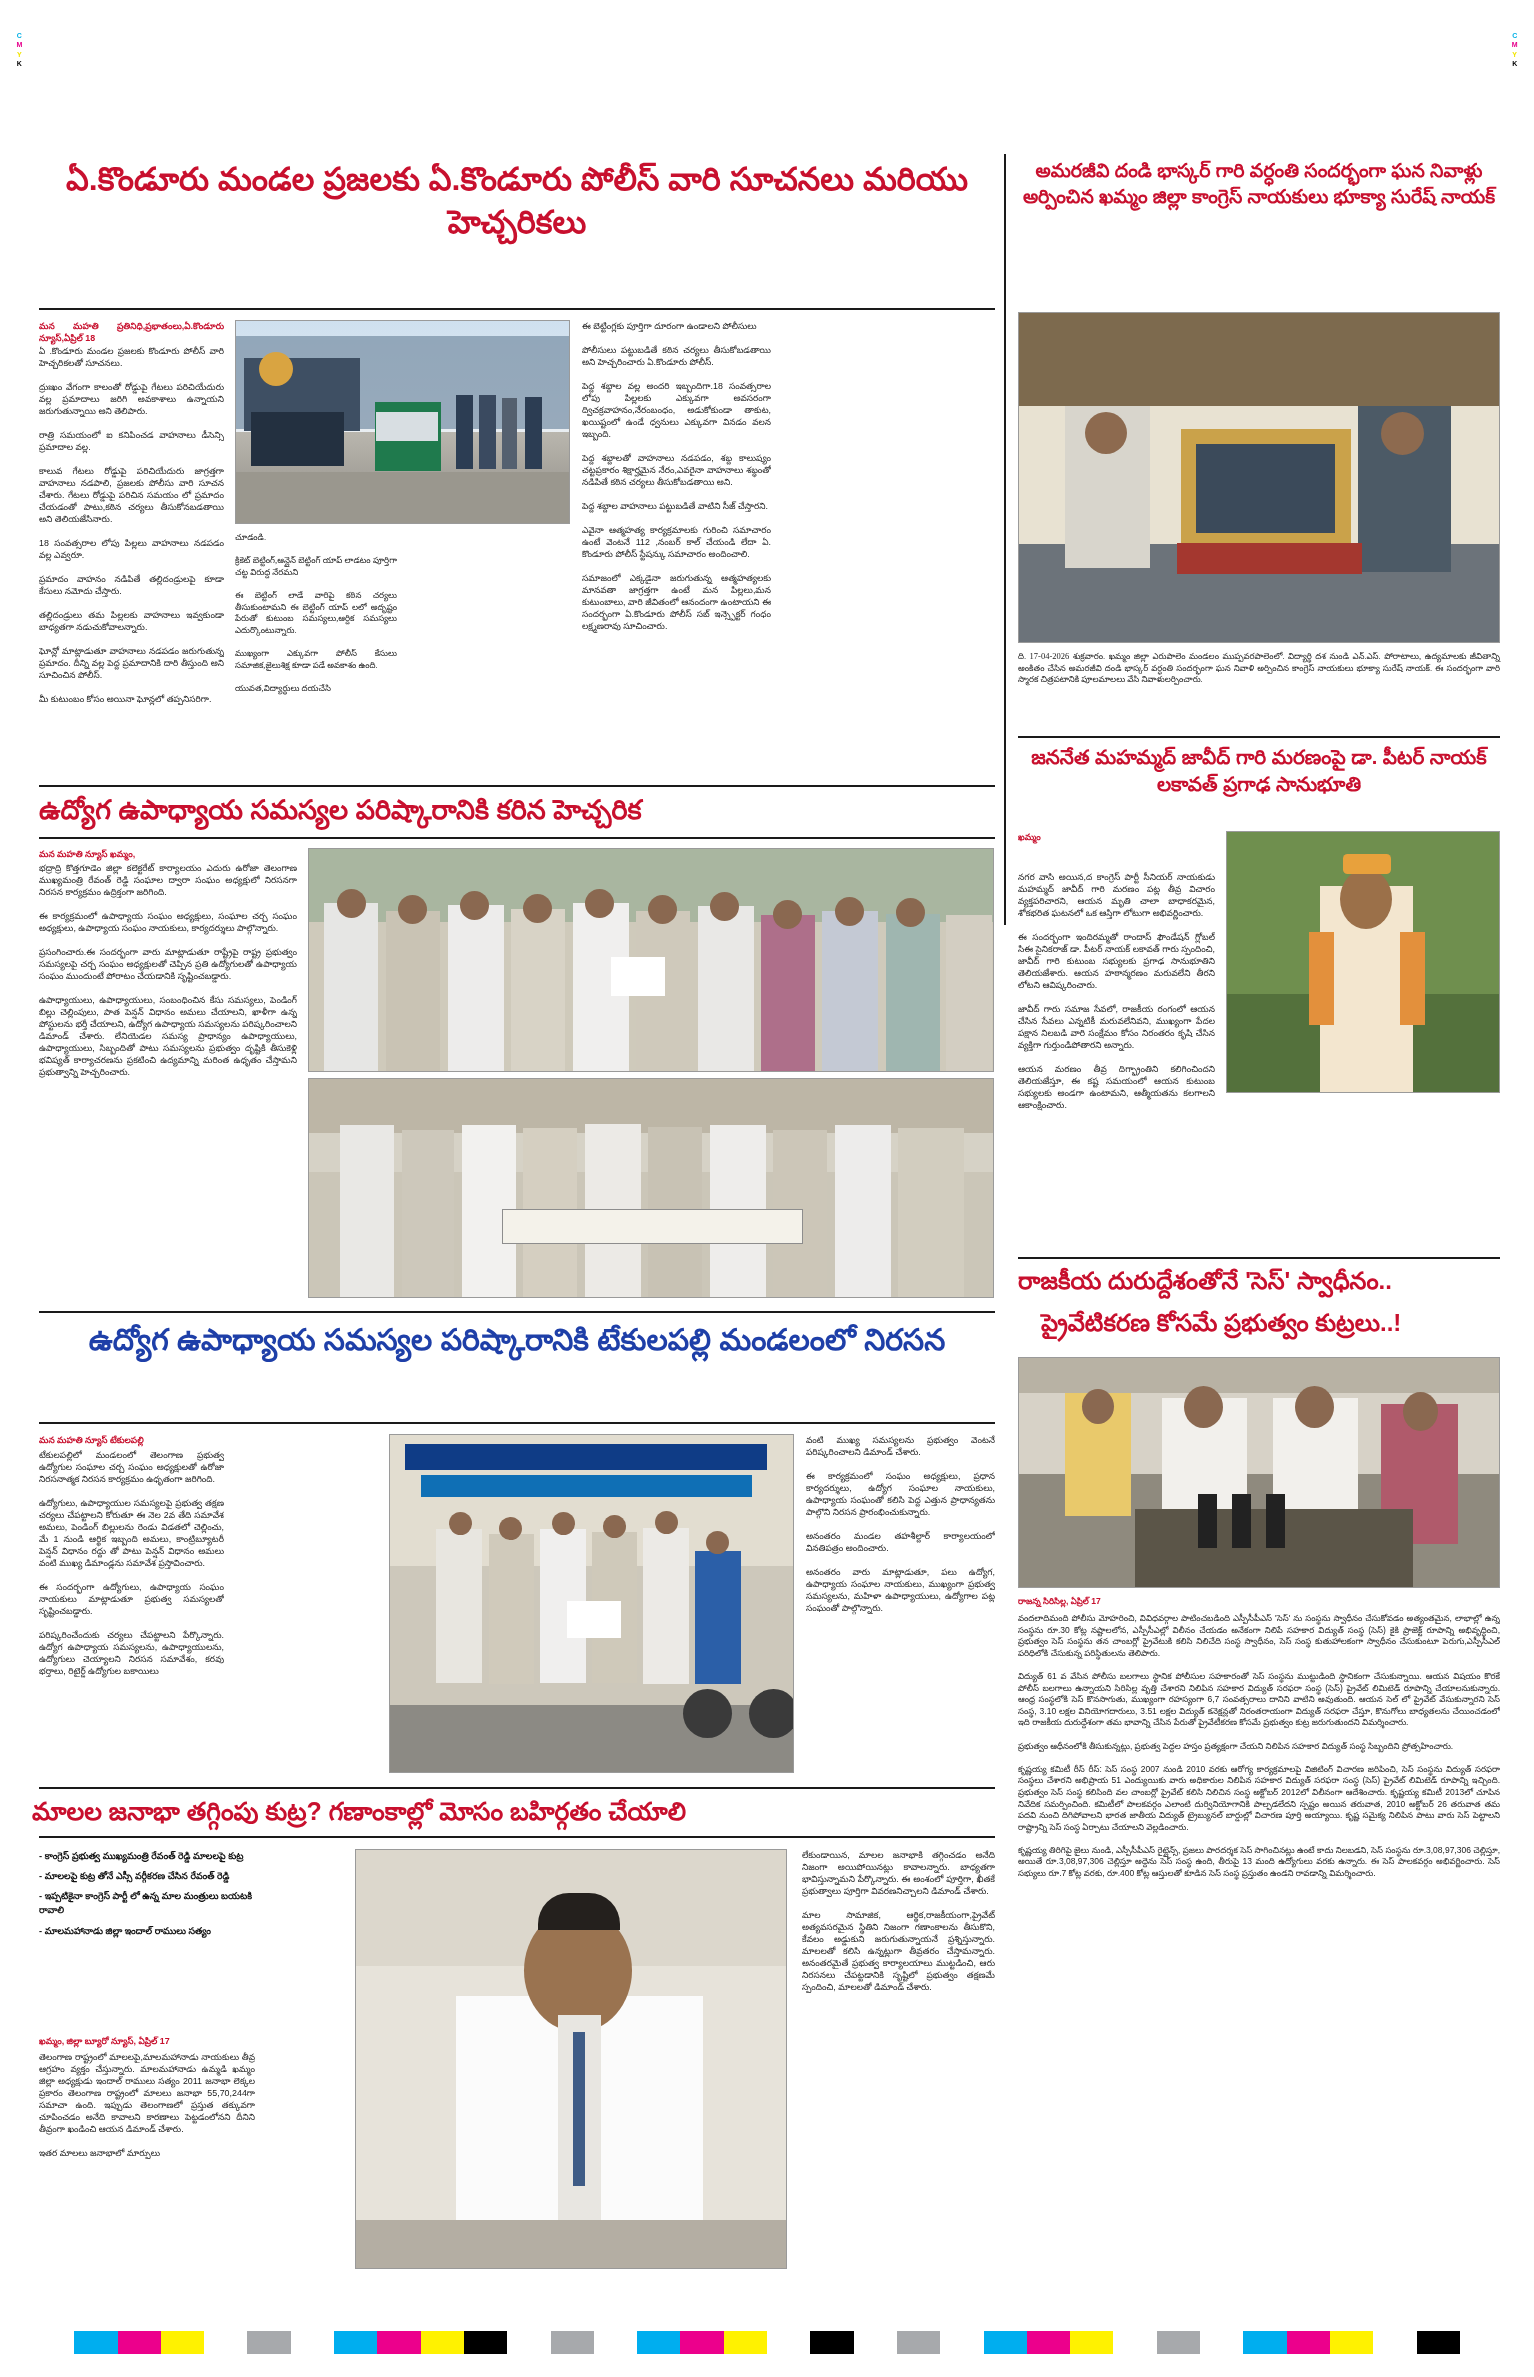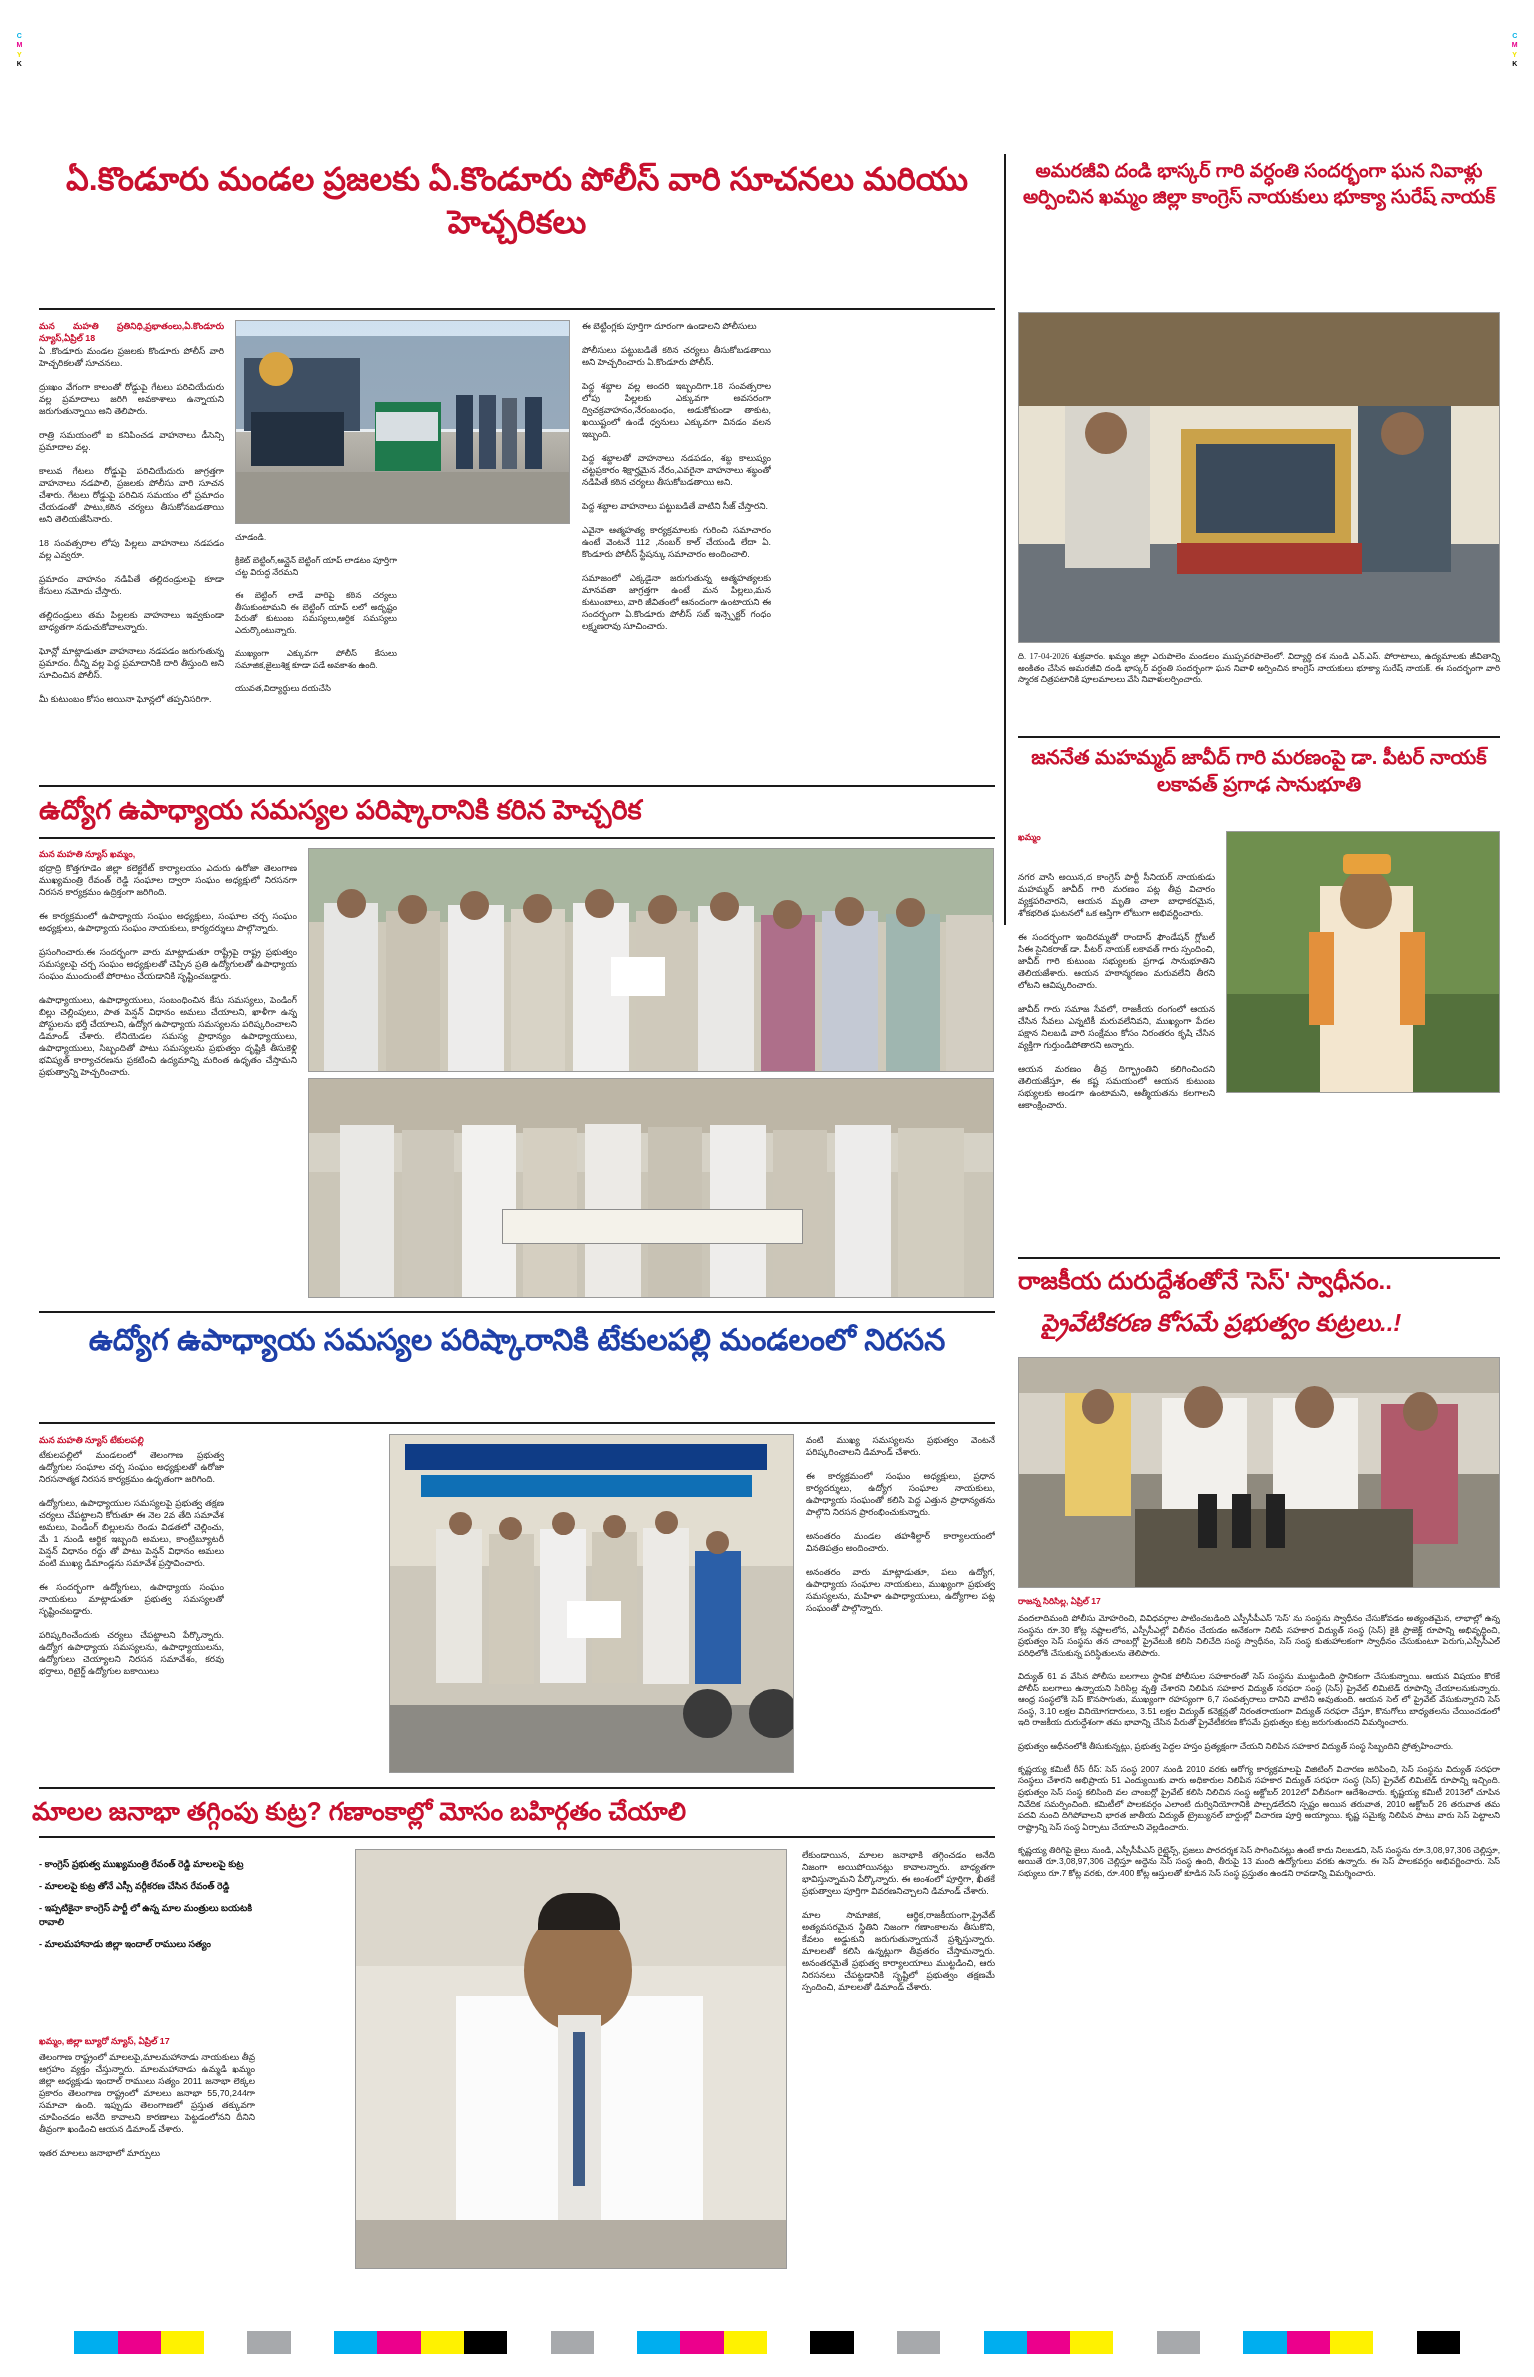--- a/index.html
+++ b/index.html
@@ -129,21 +129,21 @@
     text-align: justify;
     font-family: Liberation Serif, serif;
   }
 
   
   .blob { position: absolute; border-radius: 50%; }
   .bar  { position: absolute; }
 
   
   .bullets { position: absolute; font-size: 9.3px; line-height: 14px; color:#111; font-weight: bold;}
-  .bullets div { margin-bottom: 6.2px; margin-top: 8px; }
+  .bullets div { margin-bottom: 6.2px; }
 
   
   .colorbar { position: absolute; left: 31px; bottom: 23px; width: 1472px; height: 23px; display: flex; }
   .colorbar i { display: block; height: 23px; flex: 1 1 auto; }
 
   .divider {
     position: absolute; background: #1a1a1a;
   }
 </style>
 </head>
@@ -366,21 +366,21 @@
   <div class="body-col" style="left:806px; top:1434px; width:189px; height:339px; white-space:pre-wrap;">వంటి ముఖ్య సమస్యలను ప్రభుత్వం వెంటనే పరిష్కరించాలని డిమాండ్ చేశారు.
 
 ఈ కార్యక్రమంలో సంఘం అధ్యక్షులు, ప్రధాన కార్యదర్శులు, ఉద్యోగ సంఘాల నాయకులు, ఉపాధ్యాయ సంఘంతో కలిసి పెద్ద ఎత్తున ప్రాధాన్యతను పాల్గొని నిరసన ప్రారంభించుకున్నారు.
 
 అనంతరం మండల తహశీల్దార్ కార్యాలయంలో వినతిపత్రం అందించారు.
 
 అనంతరం వారు మాట్లాడుతూ, పలు ఉద్యోగ, ఉపాధ్యాయ సంఘాల నాయకులు, ముఖ్యంగా ప్రభుత్వ సమస్యలను, మహిళా ఉపాధ్యాయులు, ఉద్యోగాల పట్ల సంఘంతో పాల్గొన్నారు.</div>
 
   <div class="rule-h" style="left:1018px; top:1257px; width:482px; height:1.5px;"></div>
   <div class="headline" style="left:1018px; top:1264px; width:486px; font-size:24px; line-height:1.45;">రాజకీయ దురుద్దేశంతోనే 'సెస్' స్వాధీనం..</div>
-  <div class="headline" style="left:1041px; top:1306px; width:470px; font-size:24px; line-height:1.45;font-style:italic;">ప్రైవేటికరణ కోసమే ప్రభుత్వం కుట్రలు..!</div>
+  <div class="headline" style="left:1041px; top:1306px; width:470px; font-size:24px; line-height:1.45;">ప్రైవేటికరణ కోసమే ప్రభుత్వం కుట్రలు..!</div>
 
   <div class="photo" style="left:1018px; top:1357px; width:482px; height:231px;">
     <div class="bar" style="left:0; top:0; width:100%; height:116px; background:#d7d2c7;"></div>
     <div class="bar" style="left:0; top:116px; width:100%; height:116px; background:#8f8a7e;"></div>
     <div class="bar" style="left:0; top:0; width:100%; height:35px; background:#b8b2a4;"></div>
     <div class="bar" style="left:46px; top:35px; width:66px; height:123px; background:#e9c96b;"></div>
     <div class="blob" style="left:63px; top:31px; width:32px; height:35px; background:#8a6850;"></div>
     <div class="bar" style="left:143px; top:40px; width:85px; height:146px; background:#f2f0ec;"></div>
     <div class="blob" style="left:165px; top:28px; width:39px; height:42px; background:#8a6850;"></div>
     <div class="bar" style="left:254px; top:40px; width:85px; height:146px; background:#f2f0ec;"></div>

